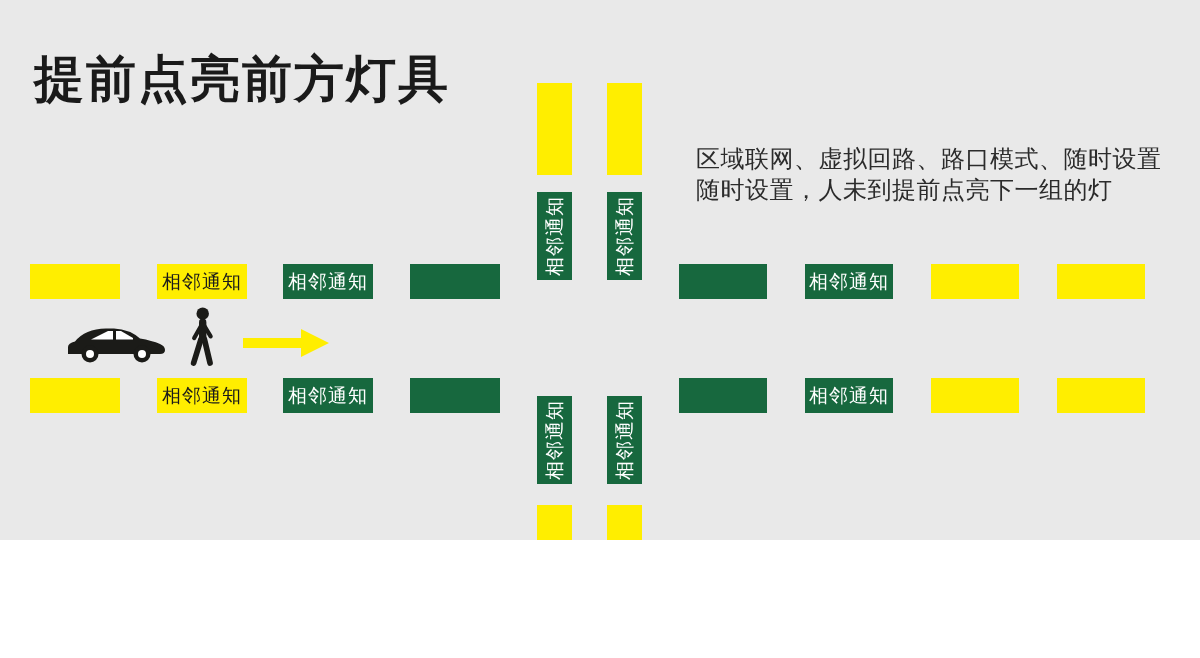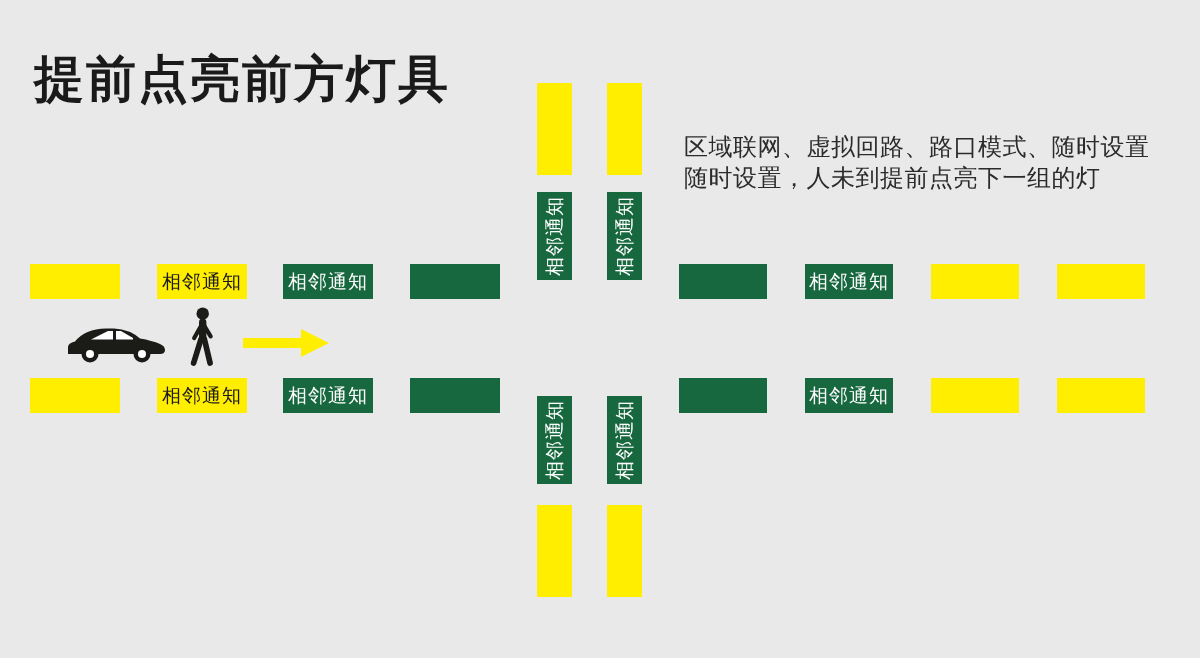--- a/index.html
+++ b/index.html
@@ -3,41 +3,41 @@
 <meta charset="utf-8">
 <style>
   html, body {
     margin: 0;
     padding: 0;
     background: #ffffff;
   }
   .canvas {
     position: relative;
     width: 1200px;
-    height: 658px;
+    height: 540px;
     overflow: hidden;
     background: var(--background, #e9e9e9);
     font-family: "Liberation Sans", sans-serif;
   }
   .title {
     position: absolute;
     left: 34px;
     top: 46px;
     margin: 0;
     font-size: 50px;
     font-weight: 900;
     letter-spacing: 2px;
     color: var(--title_text, #1a1a1a);
     white-space: nowrap;
   }
   .desc {
     position: absolute;
     left: 680px;
     top: 127px;
-    margin: 4px;
+    margin: 16px;
     font-size: 24px;
     line-height: 31px;
     font-weight: 500;
     letter-spacing: 0.5px;
     color: var(--body_text, #2b2b2b);
     white-space: nowrap;
   }
   .block {
     position: absolute;
     display: flex;

